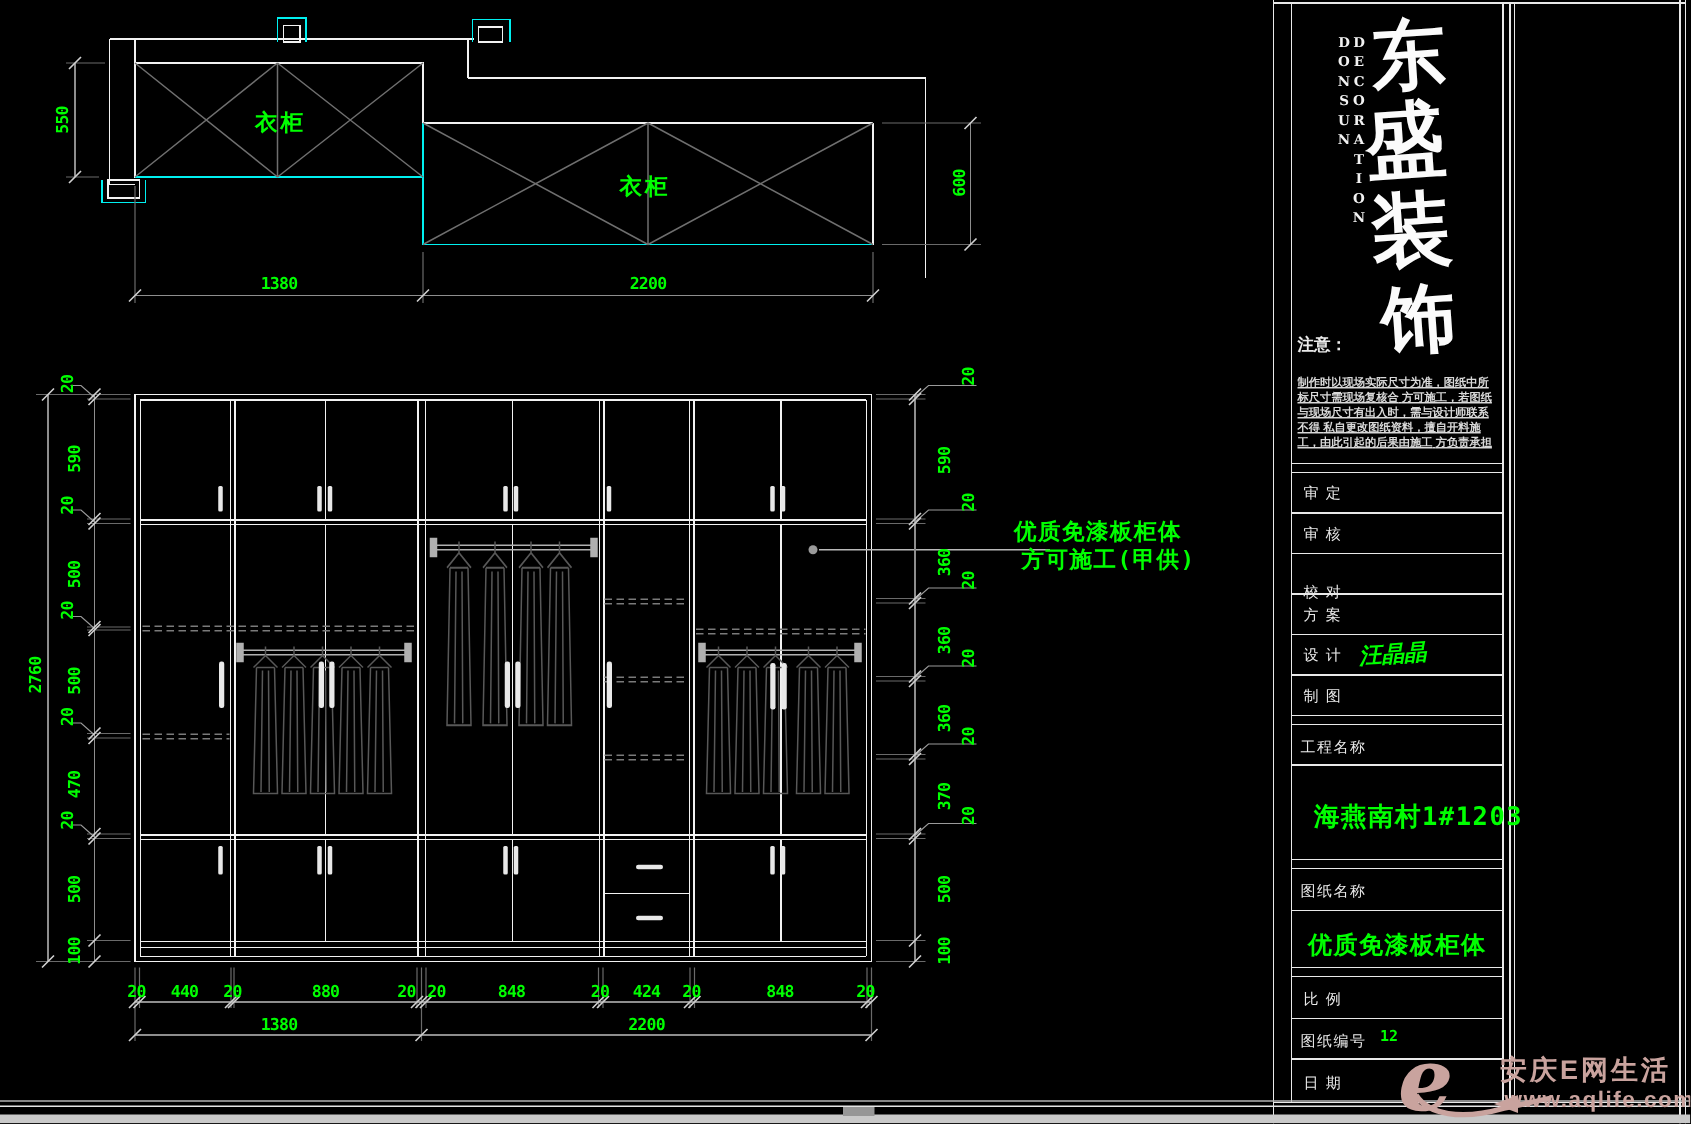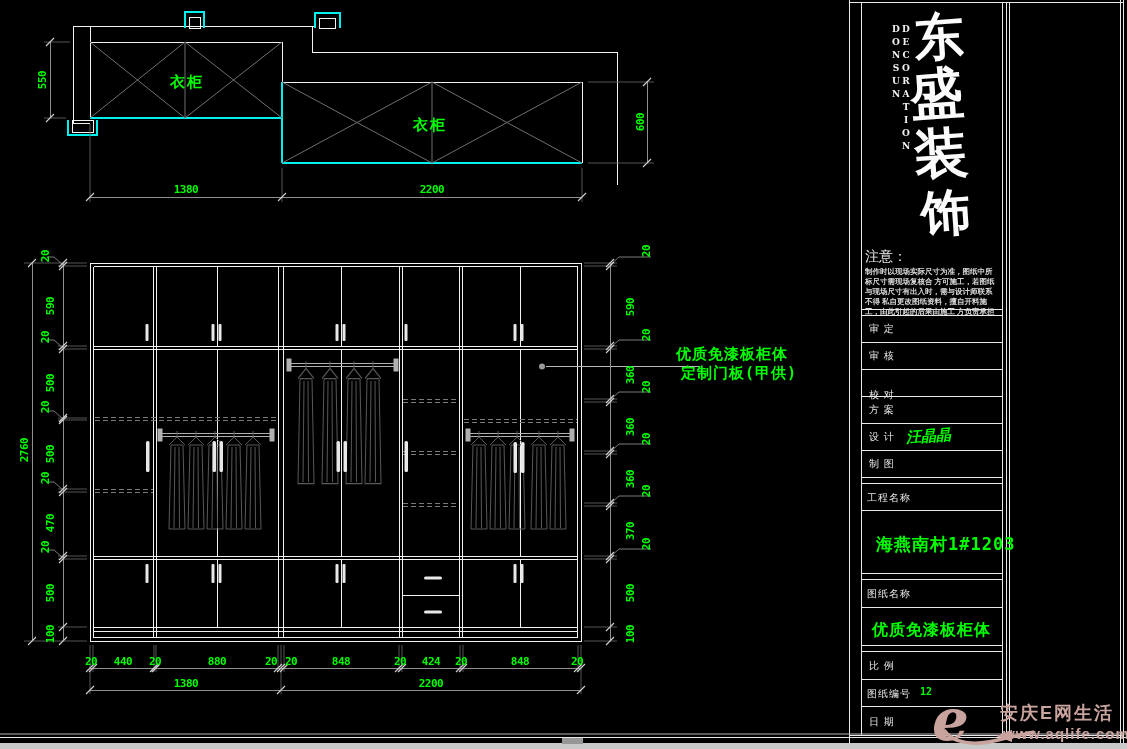--- a/index.html
+++ b/index.html
@@ -8,22 +8,22 @@
   #stage svg{position:absolute;left:0;top:0;}
   .t{position:absolute;white-space:nowrap;color:#00ff00;font-weight:bold;font-size:11px;
      font-family:"DejaVu Sans Mono",monospace;letter-spacing:-0.5px;}
   .ctr{transform:translate(-50%,-50%);text-align:right;}
   .rot{transform:translate(-50%,-50%) rotate(-90deg);}
   .cab{font-size:15px;letter-spacing:2px;}
   .ann{font-size:15px;letter-spacing:1px;color:#00ff00;font-weight:bold;}
   .wt{position:absolute;color:#e9e9e9;font-family:"Liberation Sans",sans-serif;white-space:nowrap;}
   .fld{font-size:10px;font-weight:normal;letter-spacing:1px;}
   .green{color:#00ff00;font-family:"DejaVu Sans Mono",monospace;font-weight:bold;}
-  .note{position:absolute;left:865px;top:267px;width:134px;font-size:7.5px;line-height:10px;
-        color:#d8d8d8;font-family:"Liberation Sans",sans-serif;font-weight:bold;}
+  .note{position:absolute;left:865px;top:250px;width:134px;font-size:7.5px;line-height:10px;
+        color:#d8d8d8;font-family:"Liberation Sans",sans-serif;font-weight:bold;text-decoration:underline;}
   .donsun{position:absolute;left:891px;top:24px;height:175px;writing-mode:vertical-lr;
           text-orientation:upright;font-family:"DejaVu Serif",serif;font-size:9px;font-weight:bold;
           letter-spacing:3px;color:#f2f2f2;}
   .logoChar{position:absolute;color:#fbfbfb;font-family:"DejaVu Serif",serif;font-weight:bold;
             transform:rotate(-4deg);}
   .wm{color:#c9a39e;font-family:"Liberation Sans",sans-serif;font-weight:bold;position:absolute;}
 </style>
 </head>
 <body>
 
@@ -222,29 +222,29 @@
 <span class="t ctr" style="left:341px;top:661px">848</span>
 <span class="t ctr" style="left:400px;top:661px">20</span>
 <span class="t ctr" style="left:431px;top:661px">424</span>
 <span class="t ctr" style="left:461px;top:661px">20</span>
 <span class="t ctr" style="left:520px;top:661px">848</span>
 <span class="t ctr" style="left:577px;top:661px">20</span>
 <span class="t ctr" style="left:186px;top:683px">1380</span>
 <span class="t ctr" style="left:431px;top:683px">2200</span>
 
 <span class="ann" style="position:absolute;left:676px;top:345px">优质免漆板柜体</span>
-<span class="ann" style="position:absolute;left:681px;top:364px">定制门板(甲供)</span>
+<span class="ann" style="position:absolute;left:681px;top:364px">方可施工(甲供)</span>
 
 <div class="donsun">DONSUN DECORATION</div>
 <span class="logoChar" style="left:914px;top:4px;font-size:50px">东</span>
 <span class="logoChar" style="left:910px;top:58px;font-size:54px">盛</span>
 <span class="logoChar" style="left:914px;top:118px;font-size:54px">装</span>
 <span class="logoChar" style="left:921px;top:180px;font-size:50px">饰</span>
 
-<span class="wt" style="left:865px;top:248px;font-size:14px;font-weight:normal">注意：</span>
+<span class="wt" style="left:865px;top:222px;font-size:11px;font-weight:bold">注意：</span>
 <div class="note">
   <span>制作时以现场实际尺寸为准，图纸中所标尺寸需现场复核合</span>
   <span>方可施工，若图纸与现场尺寸有出入时，需与设计师联系不得</span>
   <span>私自更改图纸资料，擅自开料施工，由此引起的后果由施工</span>
   <span>方负责承担</span>
 </div>
 
 <span class="wt fld" style="left:869px;top:322px">审 定</span>
 <span class="wt fld" style="left:869px;top:349px">审 核</span>
 <span class="wt fld" style="left:869px;top:388px">校 对</span>

